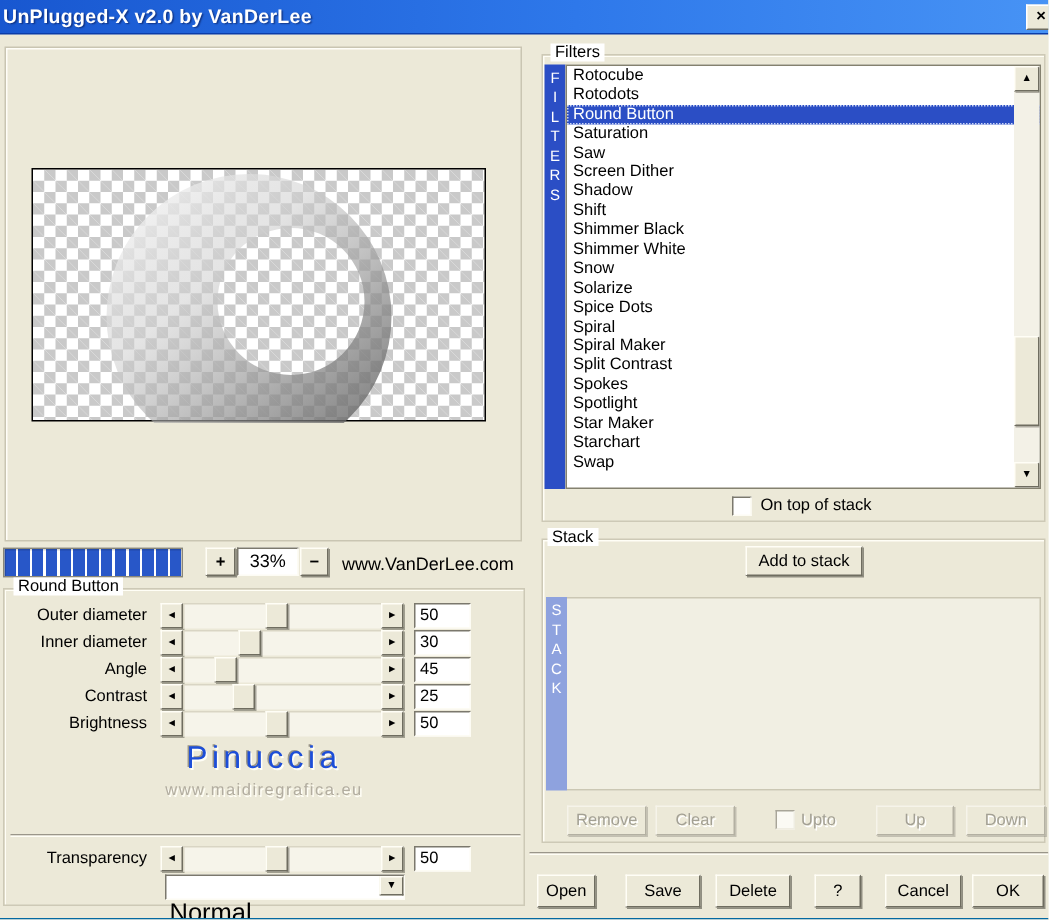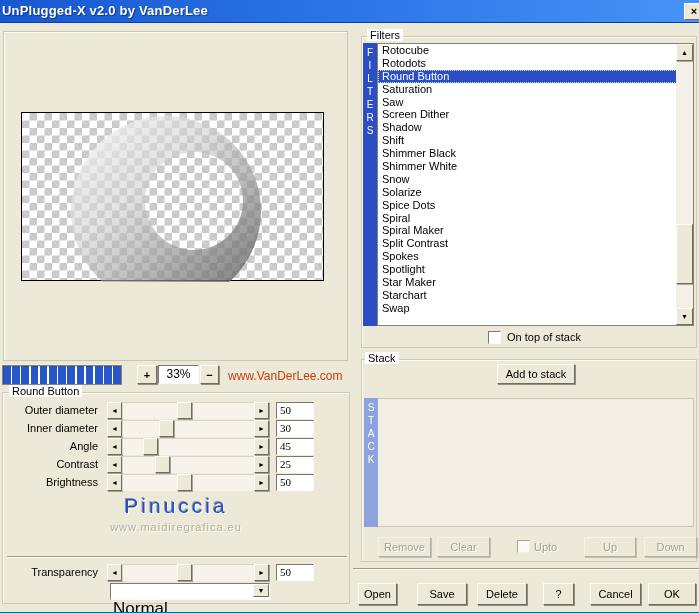--- a/index.html
+++ b/index.html
@@ -45,39 +45,39 @@
   .preview-image svg { display:block; }
 
   
   .progress { position:absolute; left:2px; top:365px; width:120px; height:20px;
     border:1px solid #8a8778; background:
       repeating-linear-gradient(90deg,#2857c8 0px,#2857c8 7.6px,#ffffff 7.6px,#ffffff 9.2px);
     background-color:#fff; box-shadow:inset 1px 1px 0 rgba(0,0,0,.15); }
   .zoom-btn { width:20px; height:19px; font-weight:bold; }
   .zoom-field { position:absolute; left:158px; top:365px; width:41px; height:19px;
     text-align:center; line-height:17px; font-size:12px; }
-  .site-link { position:absolute; left:228px; top:369px; font-size:12px; color:#c2410c; }
+  .site-link { position:absolute; left:228px; top:369px; font-size:12px; color:#000000; }
 
   
   .slider-rows { position:absolute; left:0; width:320px; }
   .srow { position:relative; height:18px; display:flex; align-items:center; }
   .srow .slabel { width:102px; text-align:right; padding-right:4px; }
   .srow .sgap { width:5px; }
   .arrow-btn { position:relative; width:15px; height:17px; background:#ECE9D8;
     border:1px solid; border-color:#fffef6 #6f6d60 #6f6d60 #fffef6;
     box-shadow:1px 1px 0 rgba(70,68,58,.45);
     font-size:7px; display:flex; align-items:center; justify-content:center; }
   .strack { position:relative; width:132px; height:17px; background:#f6f4ea;
     box-shadow:inset 0 1px 0 #d9d5c4, inset 1px 0 0 #d9d5c4; }
   .sthumb { position:absolute; top:0; width:15px; height:17px; background:#ECE9D8;
     border:1px solid; border-color:#fffef6 #6f6d60 #6f6d60 #fffef6;
     box-shadow:1px 1px 0 rgba(70,68,58,.45); }
   .svalwrap { width:7px; }
   .sval { width:38px; height:17px; font-size:11px; padding:0 0 0 3px; outline:none;
-    font-family:Liberation Serif, serif; }
+    font-family:Liberation Sans, sans-serif; }
 
   
   .watermark { position:absolute; left:2px; top:494px; width:348px; text-align:center;
     pointer-events:none; }
   .watermark .wname { font-size:21px; letter-spacing:3px; color:#1d4ed8;
     text-shadow:1px 1px 0 #fffef6, -1px -1px 0 #989488; }
   .watermark .wsite { font-size:11px; letter-spacing:1px; color:#b2ada0; margin-top:3px;
     text-shadow:1px 1px 0 #fffef6; }
 
   

